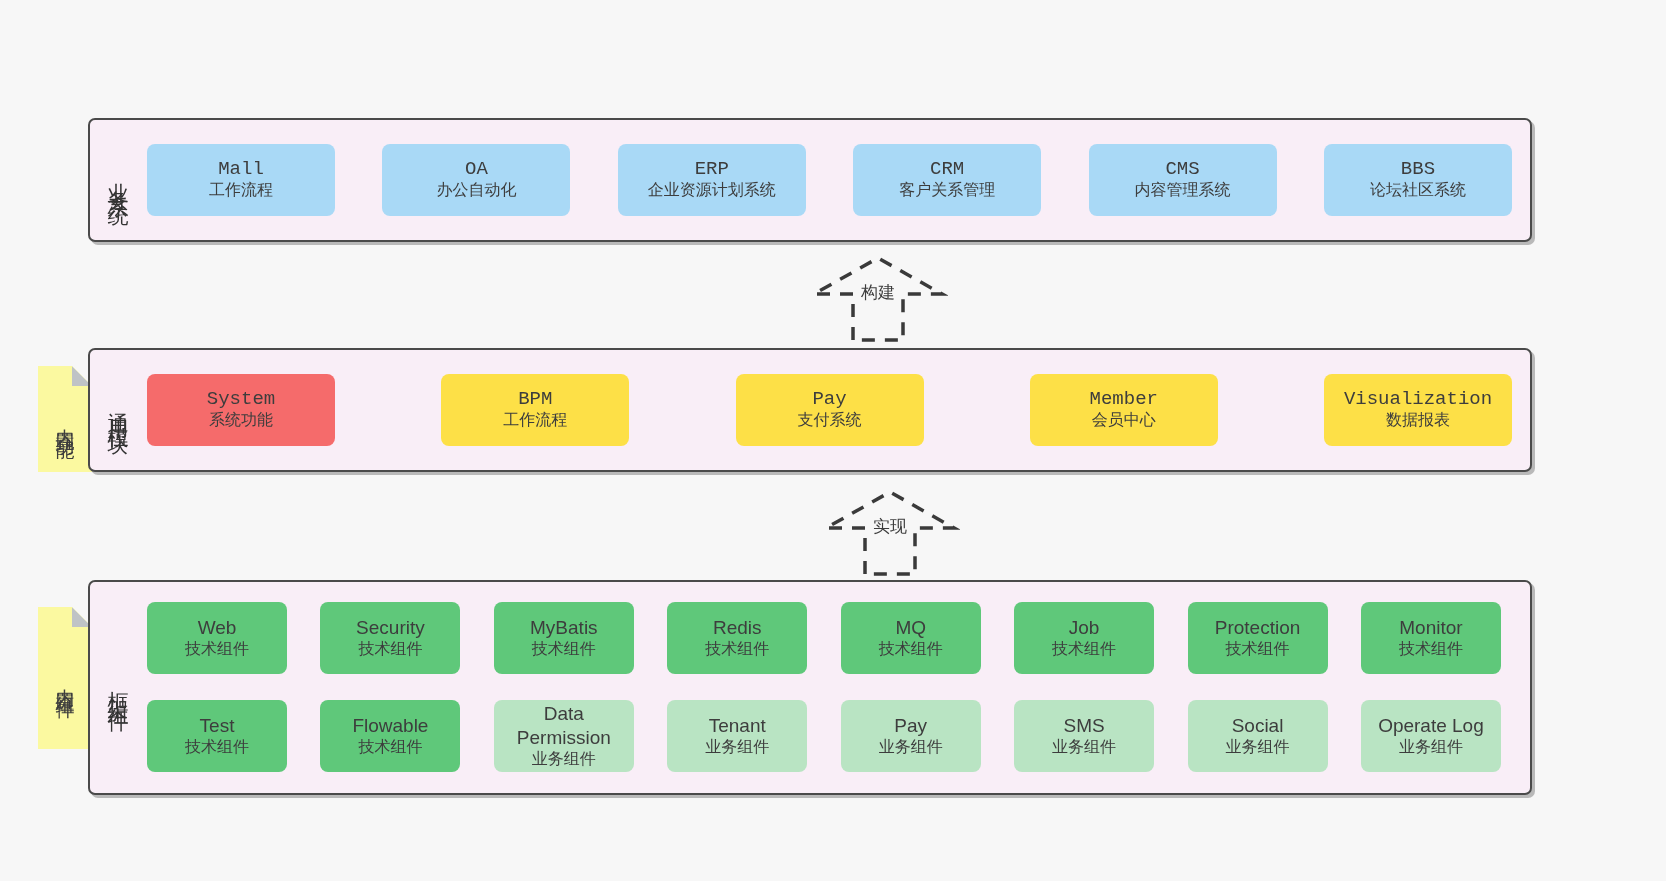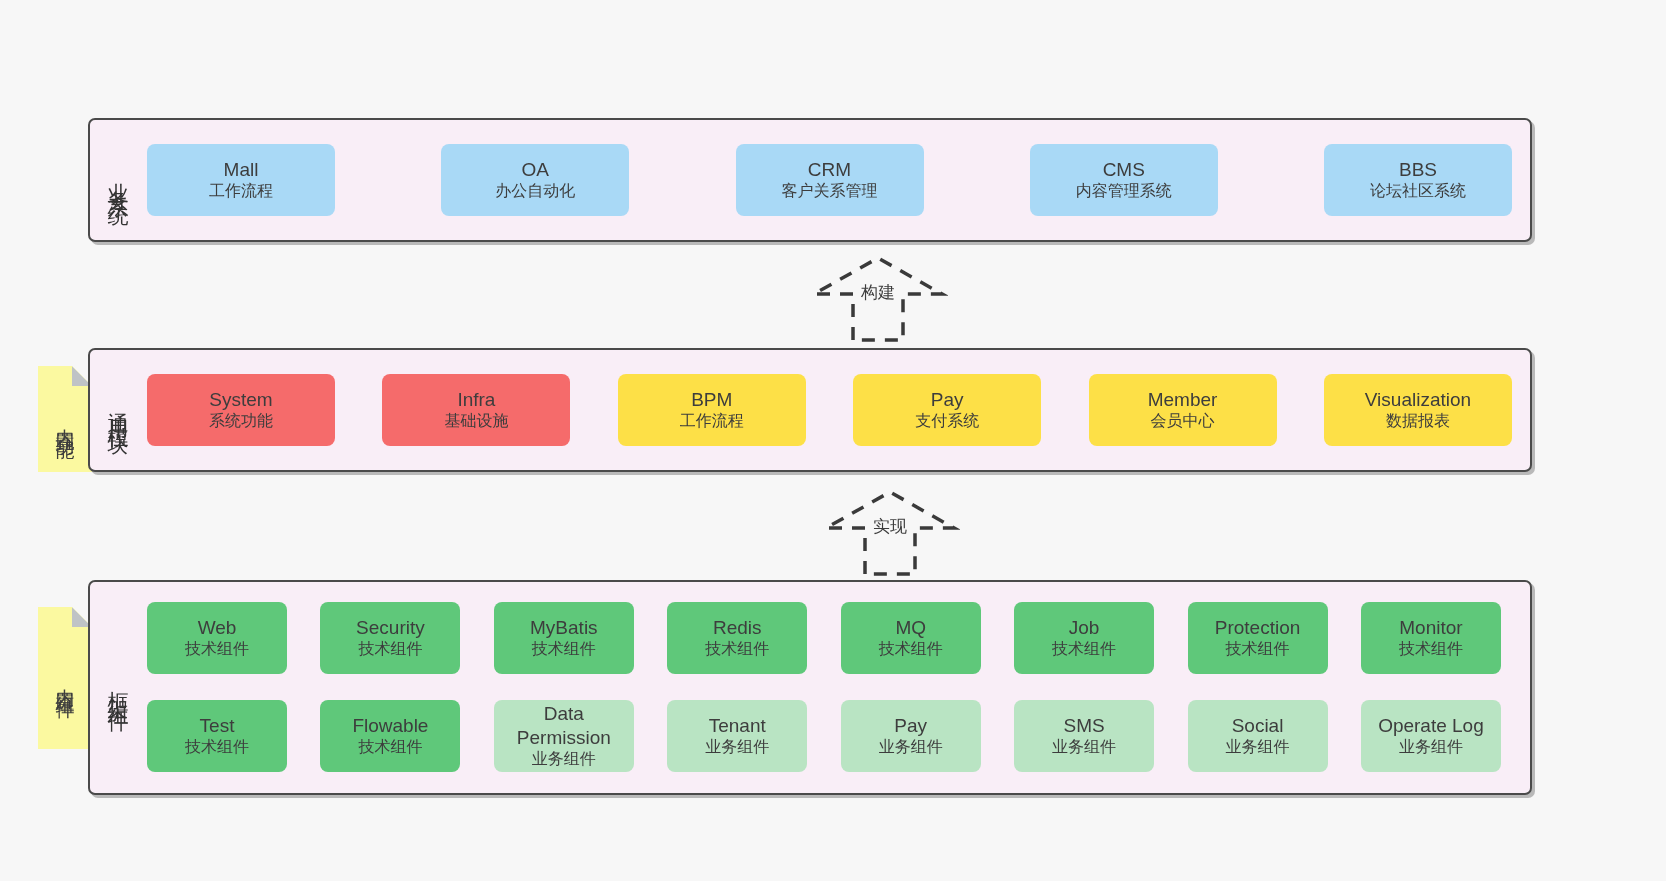--- a/index.html
+++ b/index.html
@@ -29,21 +29,21 @@
     display:flex;flex-direction:column;justify-content:space-between;
   }
   .row{display:flex;justify-content:space-between;}
   .box{
     box-sizing:border-box;border-radius:8px;height:72px;
     display:flex;flex-direction:column;align-items:center;justify-content:center;
     text-align:center;padding:2px 4px;
   }
   .box .t{font-size:19px;line-height:1.25;}
   .box .s{font-size:16px;line-height:1.3;}
-  .w188{width:188px;}
+  .w188{width:188px;font-family:Liberation Mono, monospace;}
   .w140{width:140px;}
   .blue{background:#a9d9f6;}
   .red{background:#f56b6b;}
   .pink{background:#fde047;}
   .green{background:#5fc87a;}
   .green-light{background:#b9e4c3;}
   .sticky{
     position:absolute;left:38px;width:54px;background:#fbf9a0;z-index:0;
     clip-path:polygon(0 0,calc(100% - 20px) 0,100% 20px,100% 100%,0 100%);
   }
@@ -89,20 +89,24 @@
     <div class="boxes">
       <div class="box blue w188">
         <div class="t">Mall</div>
         <div class="s">工作流程</div>
       </div>
       <div class="box blue w188">
         <div class="t">OA</div>
         <div class="s">办公自动化</div>
       </div>
       <div class="box blue w188">
+        <div class="t">ERP</div>
+        <div class="s">企业资源计划系统</div>
+      </div>
+      <div class="box blue w188">
         <div class="t">CRM</div>
         <div class="s">客户关系管理</div>
       </div>
       <div class="box blue w188">
         <div class="t">CMS</div>
         <div class="s">内容管理系统</div>
       </div>
       <div class="box blue w188">
         <div class="t">BBS</div>
         <div class="s">论坛社区系统</div>
@@ -117,24 +121,20 @@
     <div class="albl">构建</div>
   </div>
 
   <div class="layer" id="layer2">
     <div class="vlabel">通用模块</div>
     <div class="boxes">
       <div class="box red w188">
         <div class="t">System</div>
         <div class="s">系统功能</div>
       </div>
-      <div class="box red w188">
-        <div class="t">Infra</div>
-        <div class="s">基础设施</div>
-      </div>
       <div class="box pink w188">
         <div class="t">BPM</div>
         <div class="s">工作流程</div>
       </div>
       <div class="box pink w188">
         <div class="t">Pay</div>
         <div class="s">支付系统</div>
       </div>
       <div class="box pink w188">
         <div class="t">Member</div>

